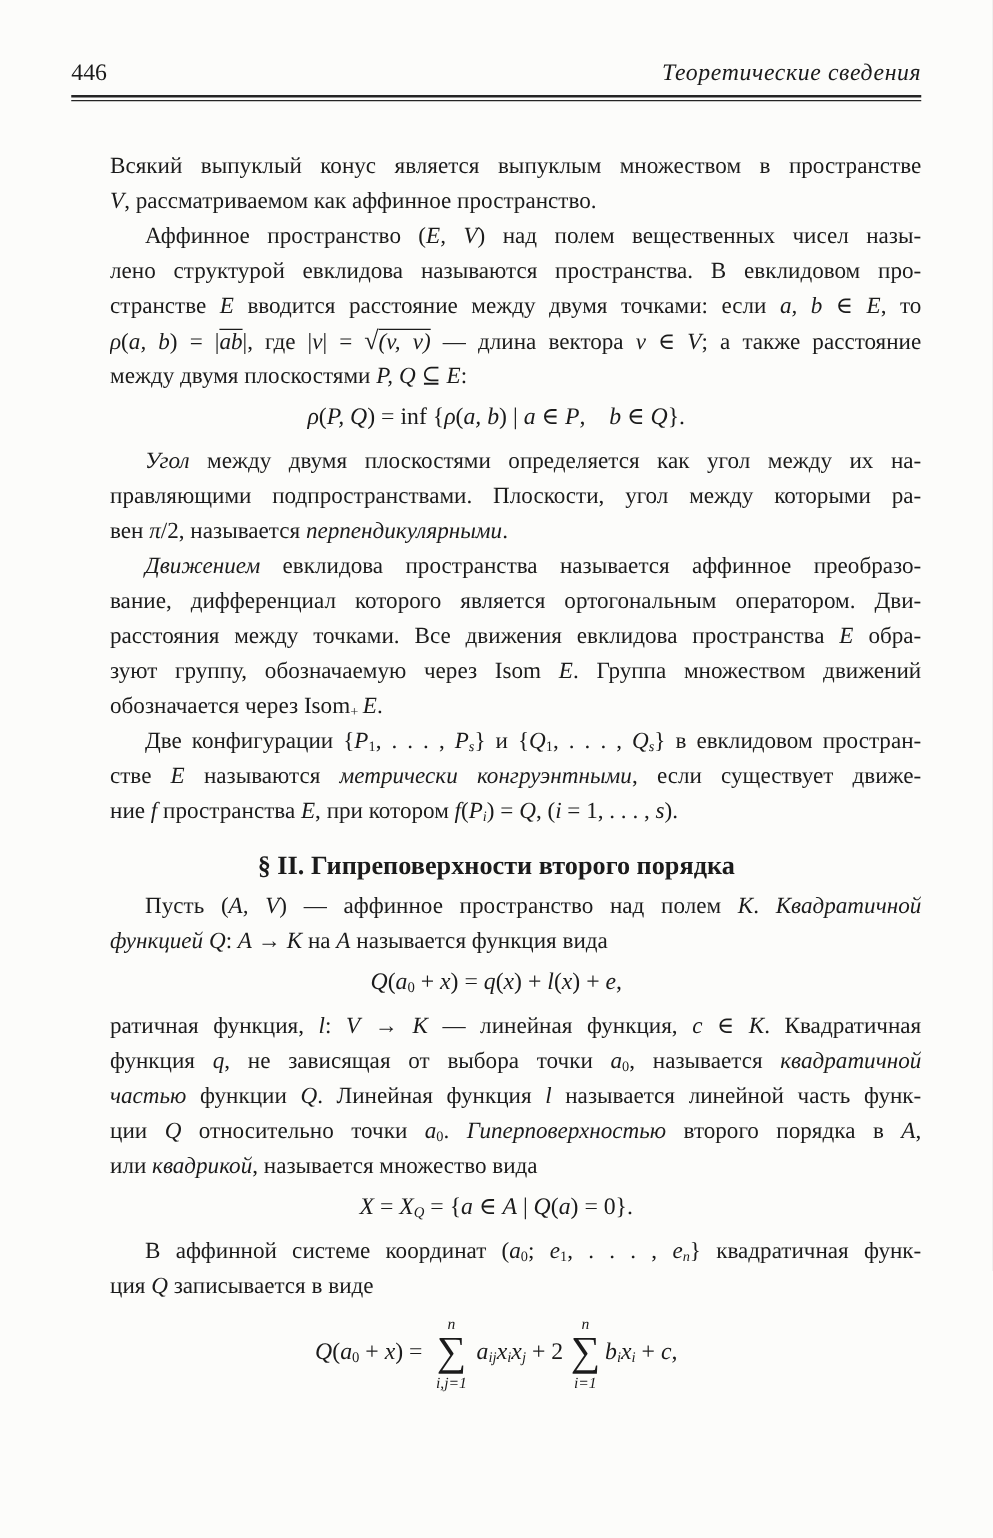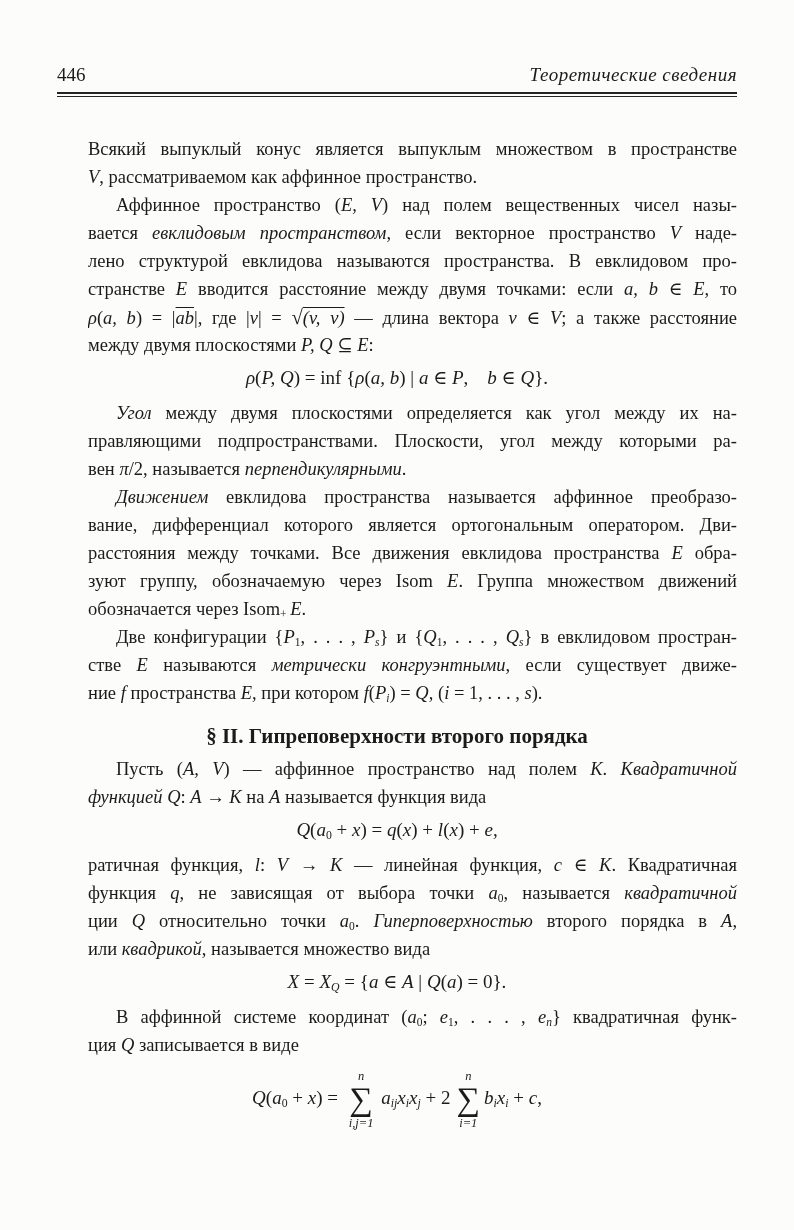--- a/index.html
+++ b/index.html
@@ -1,20 +1,20 @@
 <!DOCTYPE html>
 <html lang="ru"><head>
 <meta charset="utf-8">
 <style>
   html,body{margin:0;padding:0;background:#e8e8e6;}
   .page{
     width:794px;height:1230px;margin:0 auto;box-sizing:border-box;
     background:#fcfcfa;color:#1b1b1b;overflow:hidden;
     font-family:"Liberation Serif","DejaVu Serif",serif;
-    padding-top:62px;
+    padding-top:46px;
   }
   .inner{width:680px;margin:0 auto;}
   
   .header{position:relative;height:26px;font-size:19px;line-height:26px;}
   .pagenum{position:absolute;left:0;top:0;}
   .running{text-align:right;font-style:italic;letter-spacing:.5px;}
   .rule{margin-top:4px;height:5px;box-sizing:border-box;
         border-top:2px solid #242424;border-bottom:1px solid #242424;}
   
   .content{margin-top:38px;font-size:18.5px;}
@@ -60,21 +60,20 @@
       <div class="running">Теоретические сведения</div>
     </div>
     <div class="rule"></div>
     <div class="content" id="doc-content">
         <div class="para">
           <div class="line"><span>Всякий выпуклый конус является выпуклым множеством в пространстве</span></div>
           <div class="line lastline"><span class="it">V</span><span>, рассматриваемом как аффинное пространство.</span></div>
         </div>
         <div class="para">
           <div class="line first"><span>Аффинное пространство (</span><span class="it">E, V</span><span>) над полем вещественных чисел назы-</span></div>
-          <div class="line"><span>вается </span><span class="it">евклидовым пространством</span><span>, если векторное пространство </span><span class="it">V</span><span> наде-</span></div>
           <div class="line"><span>лено структурой евклидова называются пространства. В евклидовом про-</span></div>
           <div class="line"><span>странстве </span><span class="it">E</span><span> вводится расстояние между двумя точками: если </span><span class="it">a, b</span><span> ∈ </span><span class="it">E</span><span>, то</span></div>
           <div class="line"><span class="it">ρ</span><span>(</span><span class="it">a, b</span><span>) = |</span><span class="it ov">ab</span><span>|, где |</span><span class="it">v</span><span>| = </span><span class="sqrt"><span class="rad">√</span><span class="it ov">(v, v)</span></span><span> — длина вектора </span><span class="it">v</span><span> ∈ </span><span class="it">V</span><span>; а также расстояние</span></div>
           <div class="line lastline"><span>между двумя плоскостями </span><span class="it">P, Q</span><span> ⊆ </span><span class="it">E</span><span>:</span></div>
         </div>
         <div class="formula"><span class="it">ρ</span><span>(</span><span class="it">P, Q</span><span>) = inf {</span><span class="it">ρ</span><span>(</span><span class="it">a, b</span><span>) | </span><span class="it">a</span><span> ∈ </span><span class="it">P</span><span>, </span><span class="it">b</span><span> ∈ </span><span class="it">Q</span><span>}.</span></div>
         <div class="para">
           <div class="line first"><span class="it">Угол</span><span> между двумя плоскостями определяется как угол между их на-</span></div>
           <div class="line"><span>правляющими подпространствами. Плоскости, угол между которыми ра-</span></div>
           <div class="line lastline"><span>вен </span><span class="it">π</span><span>/2, называется </span><span class="it">перпендикулярными</span><span>.</span></div>
@@ -93,20 +92,21 @@
         </div>
         <div class="section-heading">§ II. Гипреповерхности второго порядка</div>
         <div class="para">
           <div class="line first"><span>Пусть (</span><span class="it">A, V</span><span>) — аффинное пространство над полем </span><span class="it">K</span><span>. </span><span class="it">Квадратичной</span></div>
           <div class="line lastline"><span class="it">функцией</span><span> </span><span class="it">Q</span><span>: </span><span class="it">A</span><span> → </span><span class="it">K</span><span> на </span><span class="it">A</span><span> называется функция вида</span></div>
         </div>
         <div class="formula"><span class="it">Q</span><span>(</span><span class="it">a</span><sub>0</sub><span> + </span><span class="it">x</span><span>) = </span><span class="it">q</span><span>(</span><span class="it">x</span><span>) + </span><span class="it">l</span><span>(</span><span class="it">x</span><span>) + </span><span class="it">e</span><span>,</span></div>
         <div class="para">
           <div class="line"><span>ратичная функция, </span><span class="it">l</span><span>: </span><span class="it">V</span><span> → </span><span class="it">K</span><span> — линейная функция, </span><span class="it">c</span><span> ∈ </span><span class="it">K</span><span>. Квадратичная</span></div>
           <div class="line"><span>функция </span><span class="it">q</span><span>, не зависящая от выбора точки </span><span class="it">a</span><sub>0</sub><span>, называется </span><span class="it">квадратичной</span></div>
+          <div class="line"><span class="it">частью</span><span> функции </span><span class="it">Q</span><span>. Линейная функция </span><span class="it">l</span><span> называется линейной часть функ-</span></div>
           <div class="line"><span>ции </span><span class="it">Q</span><span> относительно точки </span><span class="it">a</span><sub>0</sub><span>. </span><span class="it">Гиперповерхностью</span><span> второго порядка в </span><span class="it">A</span><span>,</span></div>
           <div class="line lastline"><span>или </span><span class="it">квадрикой</span><span>, называется множество вида</span></div>
         </div>
         <div class="formula"><span class="it">X</span><span> = </span><span class="it">X</span><sub class="it">Q</sub><span> = {</span><span class="it">a</span><span> ∈ </span><span class="it">A</span><span> | </span><span class="it">Q</span><span>(</span><span class="it">a</span><span>) = 0}.</span></div>
         <div class="para">
           <div class="line first"><span>В аффинной системе координат (</span><span class="it">a</span><sub>0</sub><span>; </span><span class="it">e</span><sub>1</sub><span>, . . . , </span><span class="it">e</span><sub class="it">n</sub><span>} квадратичная функ-</span></div>
           <div class="line lastline"><span>ция </span><span class="it">Q</span><span> записывается в виде</span></div>
         </div>
         <div class="formula big"><span class="it">Q</span><span>(</span><span class="it">a</span><sub>0</sub><span> + </span><span class="it">x</span><span>) = </span><span class="sum">
             <span class="lim">n</span>

